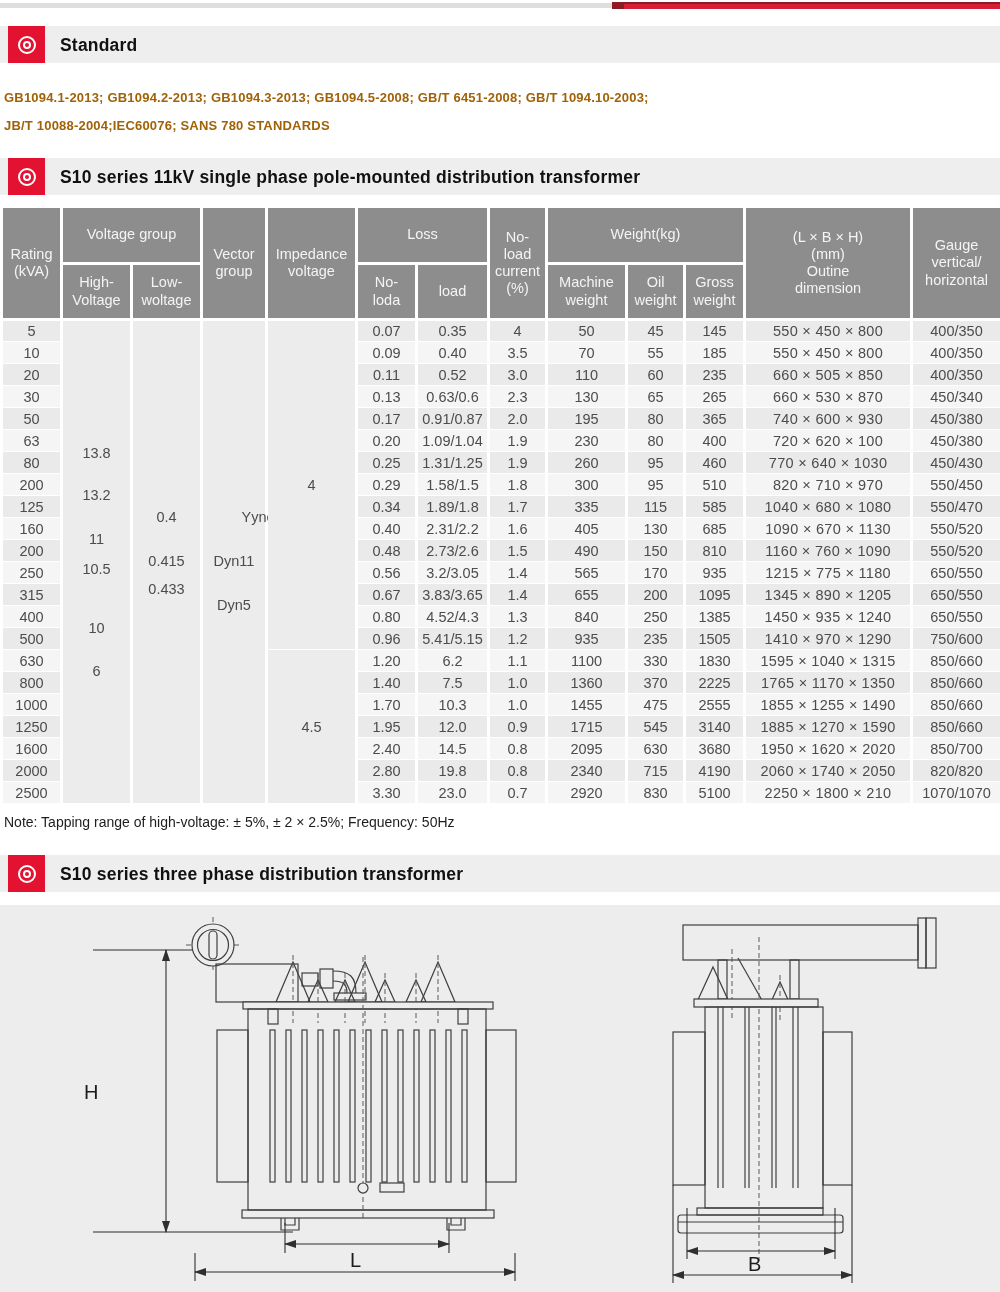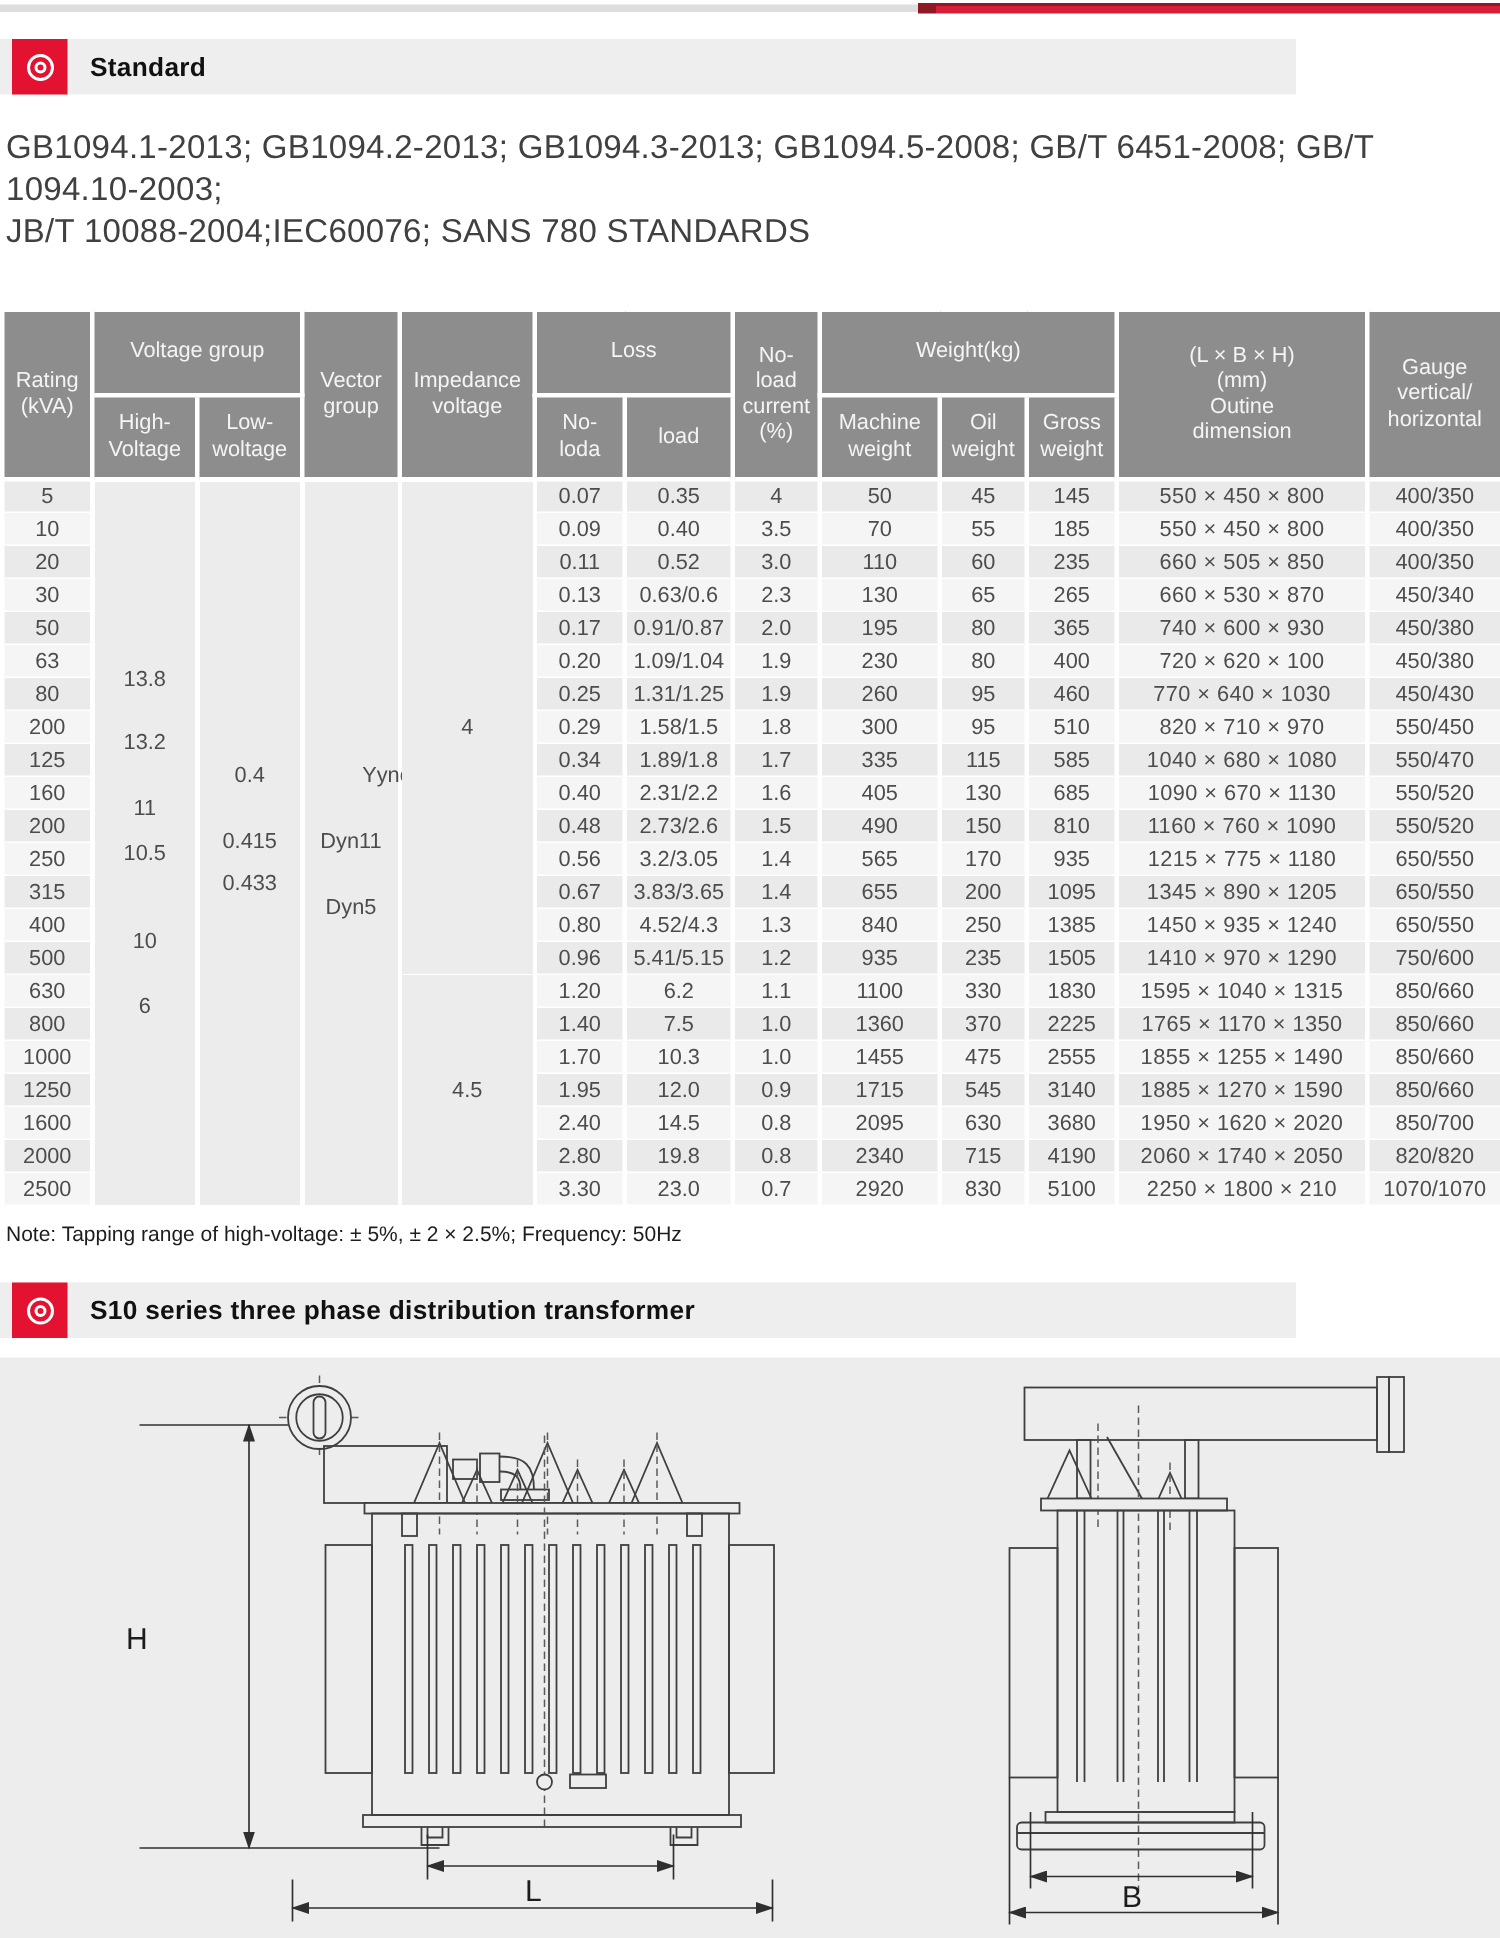--- a/index.html
+++ b/index.html
@@ -7,34 +7,34 @@
          font-family:"Liberation Sans", sans-serif; color:#333; overflow:hidden; }
   .page { position:absolute; inset:0; }
 
   
   .topbar { position:absolute; top:2px; left:0; width:1000px; height:7px; }
   .topbar .seg-gray { position:absolute; left:0; top:1px; width:612px; height:5px; background:#dedede; }
   .topbar .seg-dark { position:absolute; left:612px; top:0; width:12px; height:7px; background:#8e1a26; }
   .topbar .seg-red  { position:absolute; left:624px; top:0; width:376px; height:7px; background:#d41f36; border-top:2px solid #8e1a26; }
 
   
-  .sec-header { position:absolute; left:0; width:864px; height:37px; background:#eeeeee; }
+  .sec-header { position:absolute; left:0; width:1000px; height:37px; background:#eeeeee; }
   .sec-header .icon { position:absolute; left:8px; top:0; width:37px; height:37px; background:#e31230;
                       display:flex; align-items:center; justify-content:center; }
   .icon .ring { width:18px; height:18px; border:2px solid #fff; border-radius:50%;
                 display:flex; align-items:center; justify-content:center; }
   .icon .ring-inner { width:8px; height:8px; border:2px solid #fff; border-radius:50%; }
   .sec-header .title { position:absolute; left:60px; top:50%; transform:translateY(-50%);
                        font-size:17.5px; font-weight:bold; color:#111; letter-spacing:.2px; }
   #hdr-standard { top:26px; }
   #hdr-single   { top:158px; }
   #hdr-three    { top:855px; }
 
   .standards { position:absolute; left:4px; top:84px; width:960px;
-               font-size:22px; color:#404040; line-height:28px; letter-spacing:.2px; }
+               font-size:13px; color:#a16207; line-height:28px; letter-spacing:.2px;font-weight:bold; }
 
   
   table.spec { position:absolute; left:0; top:205px; width:1000px; border-collapse:collapse;
                table-layout:fixed; font-size:14.5px; color:#4c4c4c; }
   table.spec th { background:#8d8d8d; color:#f4f4f4; font-weight:400; white-space:pre-line;
                   border:3px solid #fff; line-height:1.18; vertical-align:middle; text-align:center; }
   table.spec thead tr:nth-child(1) th { height:57px; }
   table.spec thead tr:nth-child(2) th { height:56px; }
   table.spec td { border-left:3px solid #fff; border-right:3px solid #fff;
                   border-top:1px solid #fff; border-bottom:1px solid #fff;
@@ -77,20 +77,28 @@
         </div>
       </div>
     <div class="title">Standard</div>
   </div>
 
   <div class="standards">
     <div>GB1094.1-2013; GB1094.2-2013; GB1094.3-2013; GB1094.5-2008; GB/T 6451-2008; GB/T 1094.10-2003;</div>
     <div>JB/T 10088-2004;IEC60076; SANS 780 STANDARDS</div>
   </div>
 
+  <div class="sec-header" id="hdr-single">
+    <div class="icon">
+        <div class="ring">
+          <div class="ring-inner"></div>
+        </div>
+      </div>
+    <div class="title">S10 series 11kV single phase pole-mounted distribution transformer</div>
+  </div>
 
   <table class="spec">
     <colgroup>
       <col style="width:60px">
         <col style="width:70px">
         <col style="width:70px">
         <col style="width:65px">
       <col style="width:90px">
         <col style="width:60px">
         <col style="width:72px">

